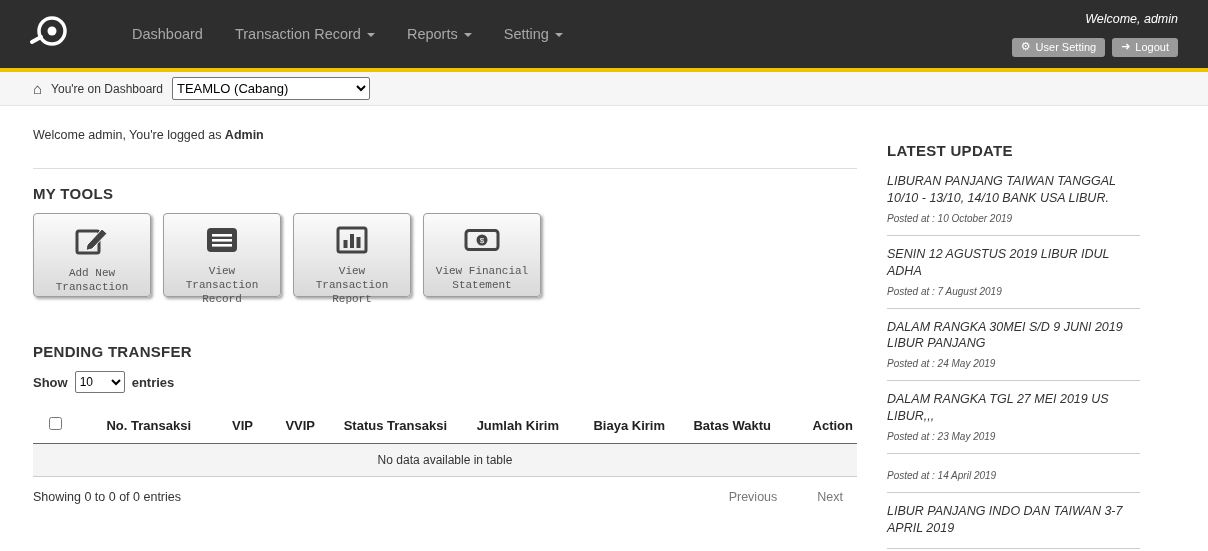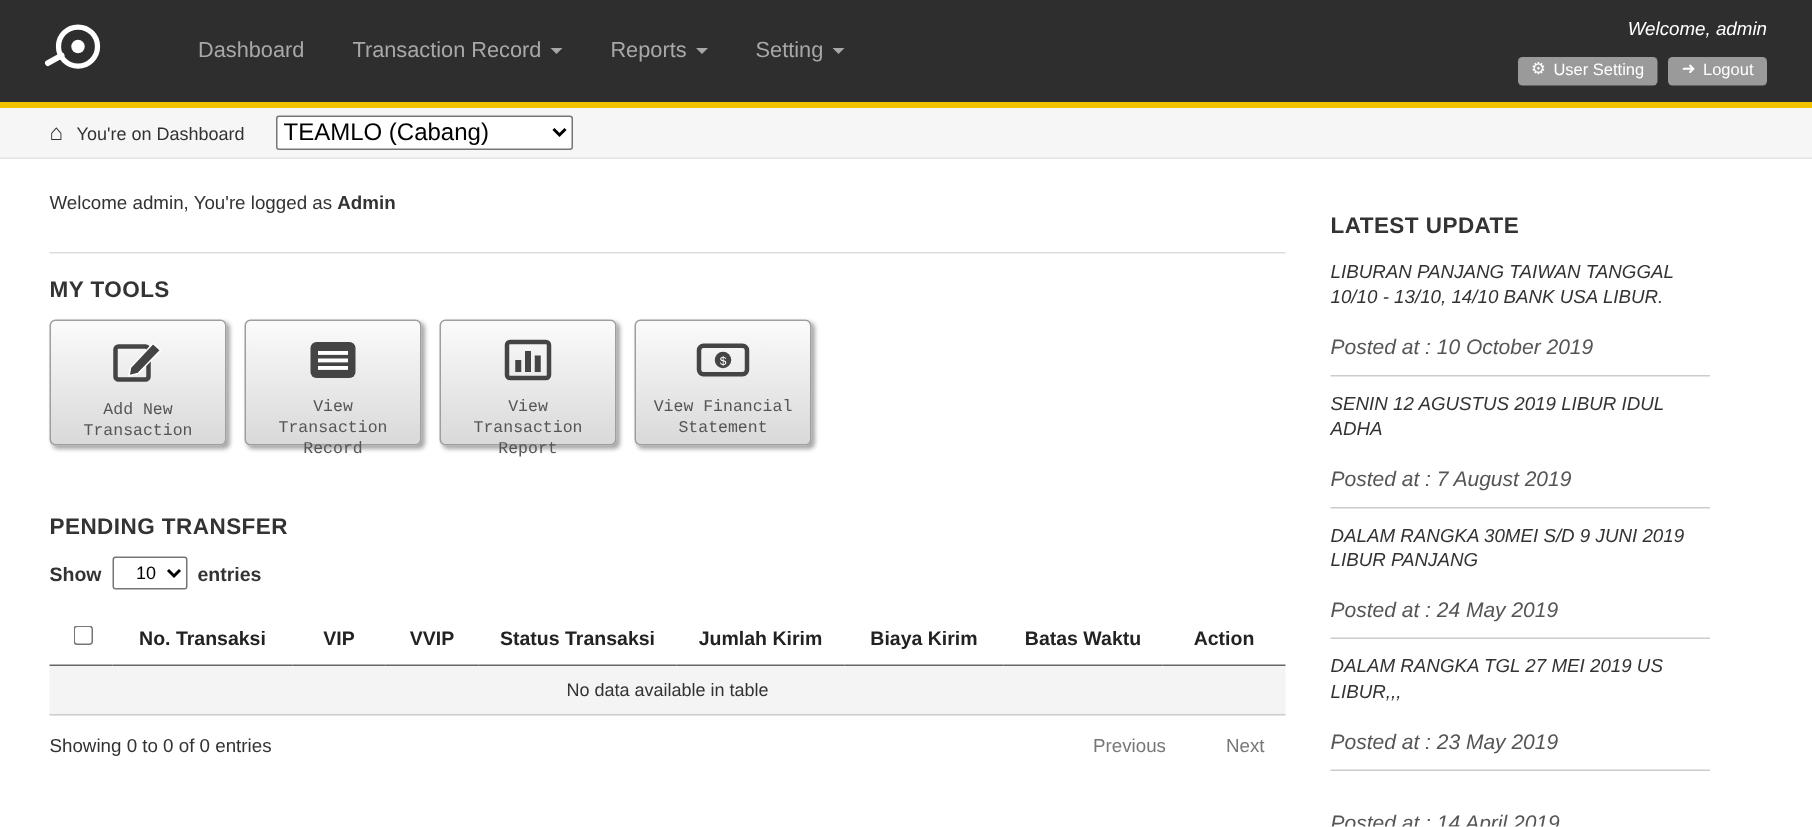--- a/index.html
+++ b/index.html
@@ -66,26 +66,25 @@
     align-items: center;
     gap: 9px;
     padding-left: 33px;
     font-size: 12px;
     color: #333;
   }
   .home-icon { font-size: 15px; line-height: 1; color: #333; }
   .branch-select {
     width: 198px;
     height: 23px;
-    font-size: 16px;
+    font-size: 13px;
     font-family: "Liberation Sans", sans-serif;
     border: 1px solid #767676;
     border-radius: 2px;
     background: #fff;
-    margin-left: 12px;
   }
 
   
   .content { display: flex; padding: 14px 0 0 33px; }
   .main { width: 824px; }
 
   .welcome-line { font-size: 12.5px; color: #333; margin: 8px 0 26px; }
   .welcome-line b { font-weight: bold; }
   .main hr { border: none; border-top: 1px solid #ddd; margin: 0 0 16px; }
 
@@ -133,29 +132,28 @@
     color: #333;
     margin: 10px 0 16px;
   }
   .show-row select {
     width: 50px; height: 22px;
     font-size: 12px;
     font-family: "Liberation Sans", sans-serif;
     border: 1px solid #767676;
     border-radius: 2px;
     background: #fff;
-    padding-left: 11px;
   }
 
   table.pending { width: 100%; border-collapse: collapse; }
   table.pending thead th {
     font-size: 13px;
     font-weight: bold;
     color: #222;
-    text-align: center;
+    text-align: right;
     padding: 8px 4px 10px;
     border-bottom: 1px solid #666;
     white-space: nowrap;
   }
   table.pending th.cb-col { width: 42px; text-align: left; padding-left: 16px; }
   table.pending td.empty-cell {
     font-size: 12px;
     color: #333;
     text-align: center;
     padding: 9px 4px;
@@ -172,21 +170,21 @@
     color: #333;
   }
   .pager { display: flex; gap: 40px; padding-right: 14px; }
   .pager span { color: #777; cursor: pointer; }
 
   
   .sidebar { width: 253px; margin-left: 30px; padding-top: 12px; }
   .sidebar .section-title { margin: 10px 0 4px; }
   .news { padding: 10px 0 11px; border-bottom: 1px solid #ccc; font-style: italic; }
   .news-title { font-size: 12.5px; color: #333; line-height: 1.35; }
-  .news-posted { font-size: 14px; color: #555; margin-top: 16px; }
+  .news-posted { font-size: 10px; color: #555; margin-top: 6px; }
 </style>
 </head>
 <body>
 
 <nav class="navbar">
   <div class="nav-left">
     <div class="brand">
       <span>
         <svg width="46" height="42" viewBox="0 0 46 42">
           <path d="M 36 20 A 13 13 0 1 1 23 7 A 13 13 0 0 1 36 20" fill="none" stroke="#ffffff" stroke-width="3.5"></path>

